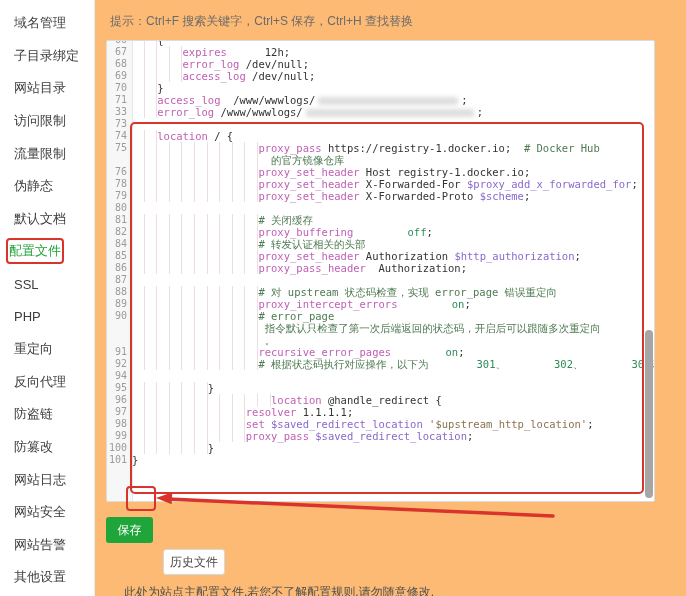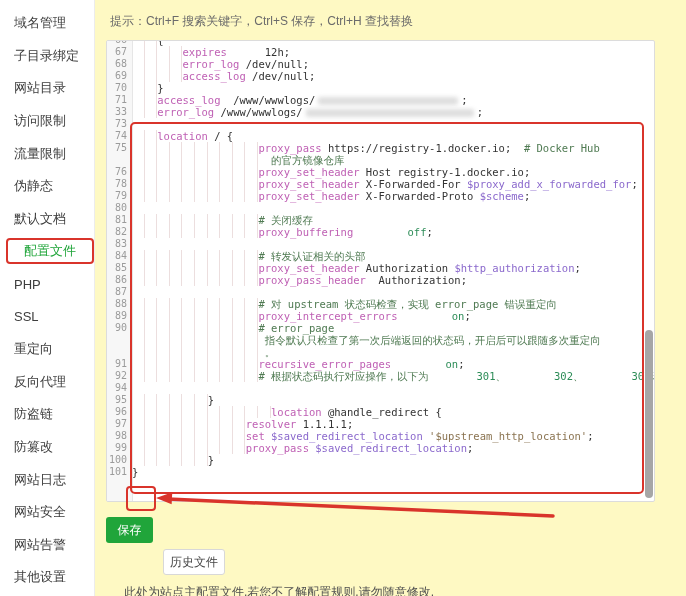--- a/index.html
+++ b/index.html
@@ -1,34 +1,34 @@
 <!DOCTYPE html>
 <html><head>
 <meta charset="utf-8">
 <style>
   html,body { margin:0; padding:0; background:#fff; }
   #app {
     position:relative; width:686px; height:596px; overflow:hidden;
-    background:#fef9c3; font-family:"Liberation Sans", sans-serif;text-decoration:underline;
+    background:#fdba74; font-family:"Liberation Sans", sans-serif;text-decoration:underline;
   }
 
   
   .sidebar {
     position:absolute; left:0; top:0; width:95px; height:596px;
     background:#fff; border-right:1px solid #ececec; box-sizing:border-box;
     padding-top:7px;
   }
   .side-item {
     height:32.6px; display:flex; align-items:center; padding-left:14px;
     font-size:13px; color:#3d3d3d; cursor:pointer; white-space:nowrap;
   }
   .side-item.active .side-label {
     color:var(--accent);
     border:2px solid var(--annotation); border-radius:4px;
-    padding:2px 16px; margin-left:-8px;
+    padding:2px 1px; margin-left:-8px;
   }
 
   
   .hint { position:absolute; left:110px; top:13px; font-size:12px; color:#6b6b6b; }
 
   
   .editor {
     position:absolute; left:106px; top:40px; width:549px; height:462px;
     border:1px solid #dcdcdc; border-radius:2px; background:#fff;
     box-sizing:border-box; overflow:hidden;
@@ -117,24 +117,24 @@
       <div class="side-item">
         <span class="side-label">伪静态</span>
       </div>
       <div class="side-item">
         <span class="side-label">默认文档</span>
       </div>
       <div class="side-item active">
         <span class="side-label">配置文件</span>
       </div>
       <div class="side-item">
+        <span class="side-label">SSL</span>
+      </div>
+      <div class="side-item">
         <span class="side-label">PHP</span>
-      </div>
-      <div class="side-item">
-        <span class="side-label">SSL</span>
       </div>
       <div class="side-item">
         <span class="side-label">重定向</span>
       </div>
       <div class="side-item">
         <span class="side-label">反向代理</span>
       </div>
       <div class="side-item">
         <span class="side-label">防盗链</span>
       </div>
@@ -230,24 +230,20 @@
         </div>
         <div class="code-row">
           <span class="ln">81</span>
           <span class="indent" style="width: 126.4px;"></span>
           <span class="codetext"><span class="c-comment"># 关闭缓存</span></span>
         </div>
         <div class="code-row">
           <span class="ln">82</span>
           <span class="indent" style="width: 126.4px;"></span>
           <span class="codetext"><span class="c-dir">proxy_buffering</span><span class="c-plain"> </span><span class="c-atom">off</span><span class="c-plain">;</span></span>
-        </div>
-        <div class="code-row">
-          <span class="ln">83</span>
-          <span class="codetext"></span>
         </div>
         <div class="code-row">
           <span class="ln">84</span>
           <span class="indent" style="width: 126.4px;"></span>
           <span class="codetext"><span class="c-comment"># 转发认证相关的头部</span></span>
         </div>
         <div class="code-row">
           <span class="ln">85</span>
           <span class="indent" style="width: 126.4px;"></span>
           <span class="codetext"><span class="c-dir">proxy_set_header</span><span class="c-plain"> Authorization </span><span class="c-var">$http_authorization</span><span class="c-plain">;</span></span>

